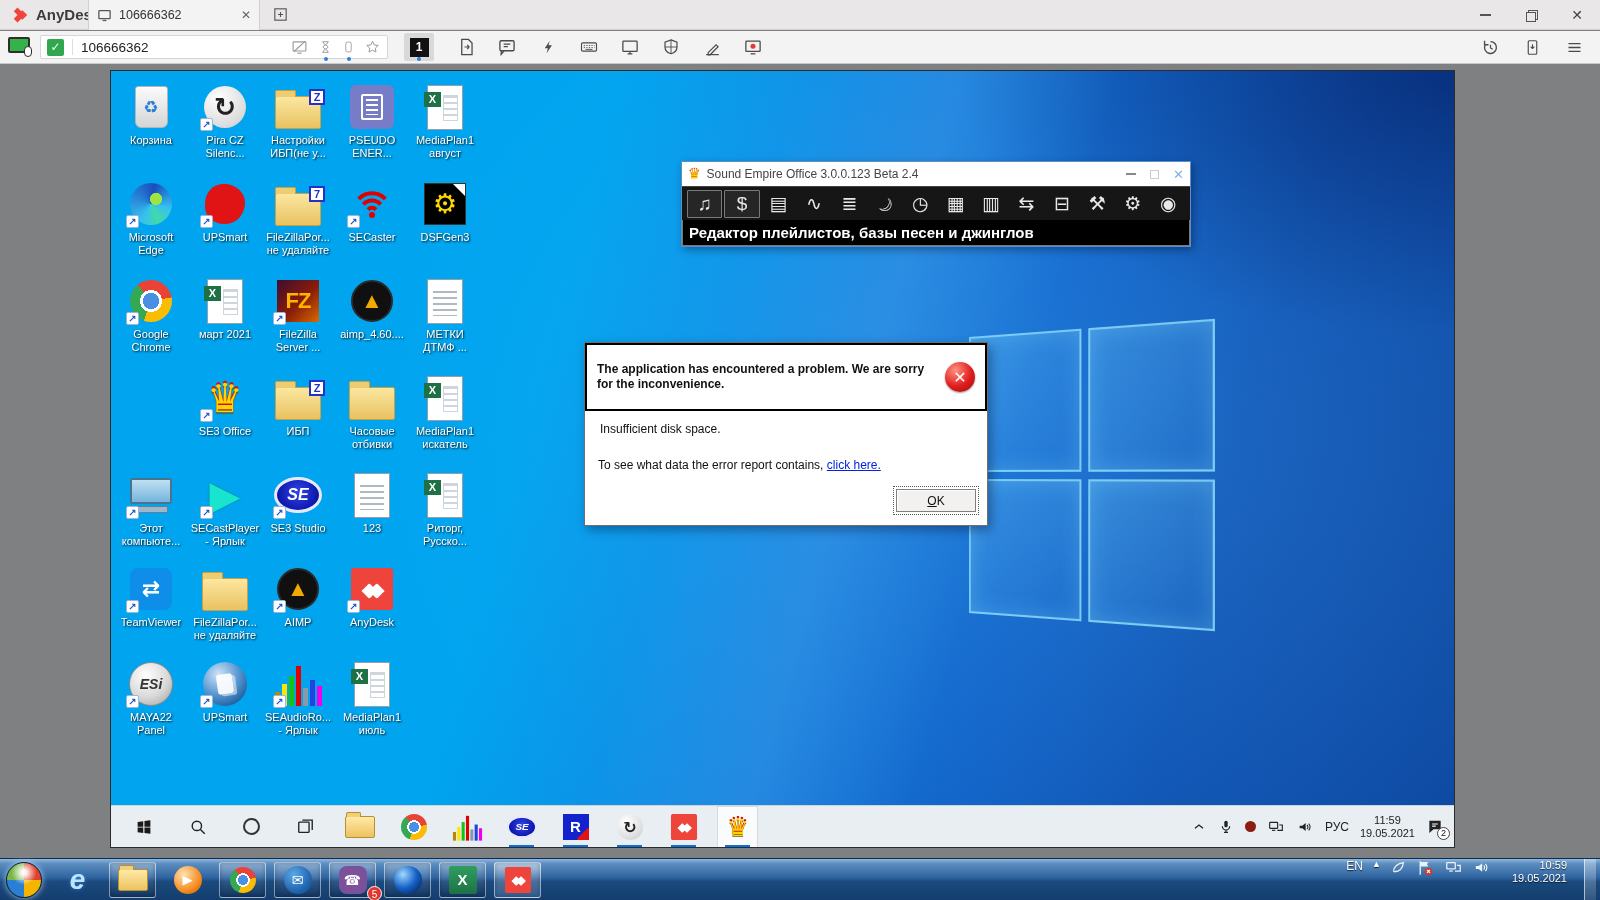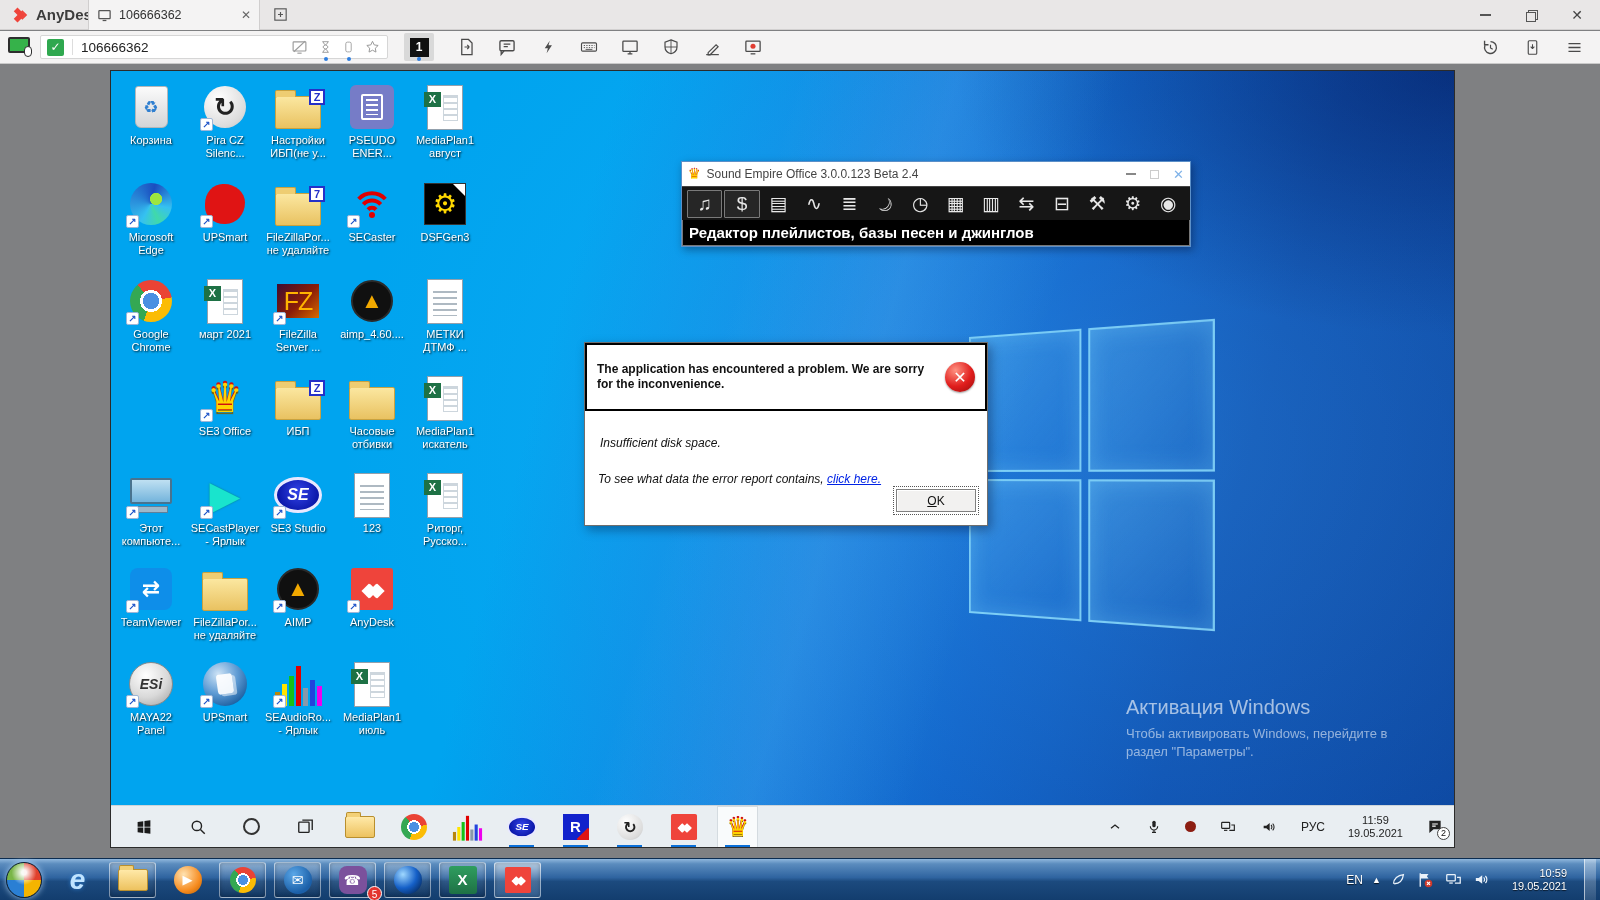--- a/index.html
+++ b/index.html
@@ -70,21 +70,21 @@
   .k-excel .grid{position:absolute;right:4px;top:9px;width:15px;height:26px;background:repeating-linear-gradient(#cdd6dd 0 2px,#fff 2px 6px);border:1px solid #cdd6dd;}
   .k-edge{width:42px;height:42px;border-radius:50%;background:
     radial-gradient(circle at 62% 38%,#9ee63f 0 16%,transparent 17%),
     conic-gradient(from 210deg,#35c1f1,#1b4dbf 45%,#35c1f1 70%,#41d9a9 85%,#35c1f1);}
   .k-blob{width:40px;height:40px;background:#e01414;border-radius:46% 54% 50% 50%/52% 48% 56% 44%;}
   .k-dsf{position:relative;width:42px;height:42px;background:#000;border:1px solid #333;color:#ffd800;font-size:27px;display:flex;align-items:center;justify-content:center;}
   .k-dsf::after{content:"";position:absolute;right:0;top:0;border-style:solid;border-width:0 12px 12px 0;border-color:transparent #fff transparent transparent;}
   .k-chrome{width:42px;height:42px;border-radius:50%;background:
     radial-gradient(circle,#4a90e2 0 8px,#fff 8px 11px,transparent 11px),
     conic-gradient(from -40deg,#ea4335 0 120deg,#fbbc05 120deg 240deg,#34a853 240deg);}
-  .k-fz{width:42px;height:34px;background:linear-gradient(135deg,#3d0d33,#8a1d07 55%,#d86a00);color:#ffb400;font-weight:normal;font-size:25px;display:flex;align-items:center;justify-content:center;letter-spacing:-1px;}
+  .k-fz{width:42px;height:42px;background:linear-gradient(135deg,#3d0d33,#8a1d07 55%,#d86a00);color:#ffb400;font-weight:bold;font-size:22px;display:flex;align-items:center;justify-content:center;letter-spacing:-1px;}
   .k-aimp{width:42px;height:42px;border-radius:50%;background:#101010;border:2px solid #2a2a2a;color:#f2a900;font-size:22px;display:flex;align-items:center;justify-content:center;}
   .k-crown{font-size:40px;line-height:44px;color:#ffd400;text-shadow:0 -2px 0 #d01010,0 2px 1px #7a5b00;}
   .k-pc{display:flex;flex-direction:column;align-items:center;gap:2px;}
   .k-pc .scr2{width:42px;height:26px;background:linear-gradient(#bfe0f2,#74b4dc);border:2px solid #49738f;border-radius:2px;}
   .k-pc .kb{width:34px;height:7px;background:#9fb8c9;border:1px solid #5f809a;}
   .k-play{font-size:40px;color:#19e4cd;line-height:44px;text-shadow:0 0 2px #0a7f74;}
   .k-se3{width:48px;height:36px;border-radius:50%;background:radial-gradient(circle at 50% 40%,#3344e8,#0a16a8 75%);border:3px solid #e8e8ff;color:#fff;font-weight:bold;font-style:italic;font-size:16px;display:flex;align-items:center;justify-content:center;}
   .k-tv{width:42px;height:42px;border-radius:8px;background:#0e8ee9;color:#fff;font-size:22px;font-weight:bold;display:flex;align-items:center;justify-content:center;}
   .k-ad{width:42px;height:42px;background:#ef443b;border-radius:3px;color:#fff;display:flex;align-items:center;justify-content:center;}
   .k-ad .dd{font-size:19px;letter-spacing:-7px;padding-right:6px;text-shadow:1px 0 0 #fff;}
@@ -109,37 +109,37 @@
   .se-toolbar{height:34px;background:#161616;border-top:1px solid #444;display:flex;align-items:center;padding:0 5px;gap:2px;}
   .se-tool{flex:1;height:28px;display:flex;align-items:center;justify-content:center;color:#e8e8e8;font-size:19px;}
   .se-tool.boxed{border:1px solid #7a7a7a;background:#262626;border-radius:1px;}
   .se-status{height:26px;background:#000;border:1px solid #777;border-top:none;color:#fff;font-weight:bold;font-size:15px;display:flex;align-items:center;padding:0 6px;}
 
   #errdlg{position:absolute;left:473px;top:271px;width:404px;height:184px;background:#fff;border:1px solid #6e6e6e;box-shadow:3px 4px 10px rgba(0,0,30,.35);font-size:12px;color:#111;}
   .ed-title{height:25px;display:flex;align-items:center;padding:0 8px;font-size:12px;}
   .ed-head{border:2px solid #000;padding:17px 10px;display:flex;align-items:center;gap:10px;}
   .ed-head .txt{font-weight:bold;line-height:15px;flex:1;}
   .ed-err{width:30px;height:30px;border-radius:50%;background:radial-gradient(circle at 35% 28%,#ff9282,#e01d1c 55%,#990c0c);color:#fff;font-weight:bold;font-size:16px;display:flex;align-items:center;justify-content:center;box-shadow:0 1px 2px rgba(0,0,0,.4);}
-  .ed-body{padding:24px 12px 0 13px;line-height:16px;font-style:italic;}
+  .ed-body{padding:10px 12px 0 13px;line-height:16px;}
   .ed-link{color:#0023e5;text-decoration:underline;cursor:pointer;}
   .ed-okwrap{position:absolute;right:8px;bottom:10px;border:1px dotted #555;padding:2px;}
   .ed-ok{width:80px;height:23px;background:#f2f1f0;border:1px solid #808080;box-shadow:inset 1px 1px 0 #fff;font-size:12px;display:flex;align-items:center;justify-content:center;}
 
   .activation{position:absolute;left:1015px;top:625px;color:rgba(255,255,255,.62);}
   .activation .t{font-size:20px;margin-bottom:6px;}
   .activation .s{font-size:13px;line-height:18px;color:rgba(255,255,255,.55);}
 
   
   #rtaskbar{position:absolute;left:0;bottom:0;width:100%;height:42px;background:#e9eef2;border-top:1px solid #cdd4d9;display:flex;align-items:center;}
   .rtb-items{display:flex;align-items:center;padding-left:12px;gap:13px;}
   .rtb-item{position:relative;width:41px;height:42px;display:flex;align-items:center;justify-content:center;color:#222;}
   .rtb-item.active{background:#f9fbfc;box-shadow:inset 0 0 0 1px #d4dbe0;}
   .rtb-item.open::after{content:"";position:absolute;left:8px;right:8px;bottom:0;height:3px;background:#0a6fd8;}
   .ring{width:17px;height:17px;border:2.4px solid #333;border-radius:50%;}
-  .rtb-tray{margin-left:auto;display:flex;align-items:center;gap:23px;padding-right:10px;color:#222;}
+  .rtb-tray{margin-left:auto;display:flex;align-items:center;gap:11px;padding-right:10px;color:#222;}
   .rtb-lang{font-size:12px;}
   .rtb-clock{font-size:11px;line-height:13px;text-align:center;}
   .acwrap{position:relative;}
   .acbadge{position:absolute;right:-6px;bottom:-5px;width:13px;height:13px;border-radius:50%;background:#fff;border:1px solid #444;color:#111;font-size:9px;line-height:11px;text-align:center;}
   .reddot{width:11px;height:11px;border-radius:50%;background:#8c1d12;}
 
   
   #htaskbar{position:absolute;left:0;top:858px;width:1600px;height:42px;background:linear-gradient(#8fb7dd 0%,#5b8cbe 12%,#2f64a0 45%,#1c4a7e 55%,#133d6e 100%);border-top:1px solid #0c2c50;display:flex;align-items:center;}
   .orb{width:36px;height:36px;margin:0 8px 0 6px;border-radius:50%;border:1px solid #123;position:relative;background:
     radial-gradient(circle at 50% 28%,rgba(255,255,255,.95) 0 8%,rgba(255,255,255,0) 42%),
@@ -149,21 +149,21 @@
   .hbtn.active{background:linear-gradient(rgba(255,255,255,.55),rgba(255,255,255,.22) 45%,rgba(120,170,220,.30));}
   .k-ie{color:#bfe3ff;font-size:28px;font-weight:bold;font-style:italic;text-shadow:0 0 4px #2a77c8;}
   .k-foldersm{position:relative;width:30px;height:22px;background:linear-gradient(#ffe9a8,#edc25f);border:1px solid #b98f2e;border-radius:2px;}
   .k-foldersm::before{content:"";position:absolute;top:-5px;left:0;width:13px;height:4px;background:#f3d077;border:1px solid #b98f2e;border-bottom:none;border-radius:2px 2px 0 0;}
   .k-wmpc{width:28px;height:28px;border-radius:50%;background:radial-gradient(circle at 35% 30%,#ffe2b0,#f68b1f 62%,#b35c00);color:#fff;font-size:13px;display:flex;align-items:center;justify-content:center;}
   .k-tbird{width:28px;height:28px;border-radius:50%;background:radial-gradient(circle at 35% 30%,#5aa7e8,#1b5fa8 70%);color:#fff;font-size:14px;display:flex;align-items:center;justify-content:center;}
   .k-viber{position:relative;width:28px;height:28px;border-radius:8px;background:#7b519c;color:#fff;font-size:14px;display:flex;align-items:center;justify-content:center;}
   .vbadge{position:absolute;right:-7px;bottom:-4px;width:15px;height:15px;border-radius:50%;background:#e3342f;color:#fff;font-size:10px;line-height:15px;text-align:center;border:1px solid #fff;}
   .k-bluedisc{width:28px;height:28px;border-radius:50%;background:radial-gradient(circle at 32% 30%,#9fd8ff,#1560c8 50%,#072e66 85%);}
   .k-excelsq{width:28px;height:28px;background:linear-gradient(#2f9e5f,#1e7145);border-radius:3px;color:#fff;font-weight:bold;font-size:15px;display:flex;align-items:center;justify-content:center;}
-  .htray{margin-left:auto;display:flex;align-items:center;gap:9px;color:#fff;text-shadow:0 1px 1px rgba(0,0,0,.7);padding-right:4px;}
+  .htray{margin-left:auto;display:flex;align-items:flex-start;gap:9px;color:#fff;text-shadow:0 1px 1px rgba(0,0,0,.7);padding-right:4px;}
   .htray .lang{font-size:12px;}
   .htray .tri{font-size:9px;}
   .hclock{font-size:11px;line-height:13px;text-align:right;margin-left:12px;}
   .showdesk{width:12px;height:42px;margin-left:8px;background:linear-gradient(rgba(255,255,255,.35),rgba(255,255,255,.12));border-left:1px solid rgba(255,255,255,.6);}
 </style>
 </head>
 <body>
 
 <div id="stage">
 
@@ -642,27 +642,20 @@
         <div style="margin-top:20px;">
           <span>To see what data the error report contains,</span>
           <span class="ed-link">click here.</span>
         </div>
       </div>
       <div class="ed-okwrap">
         <div class="ed-ok" id="ed-ok"><span style="text-decoration:underline">O</span>K</div>
       </div>
     </div>
 
-    <div class="activation">
-      <div class="t">Активация Windows</div>
-      <div class="s">
-        <div>Чтобы активировать Windows, перейдите в</div>
-        <div>раздел "Параметры".</div>
-      </div>
-    </div>
 
     <div id="rtaskbar">
       <div class="rtb-items" id="rtb-items">
           <div class="rtb-item">
             <span>
               <svg class="ic" width="18" height="18" viewBox="0 0 24 24">
                 <path d="M3.5 5.2 11 4.2v7.3H3.5zM12.6 4 20.5 3v8.5h-7.9zM3.5 12.7H11V20l-7.5-1zM12.6 12.7h7.9v8.4l-7.9-1.1z" fill="#1a1a1a"></path>
               </svg>
             </span>
           </div>

